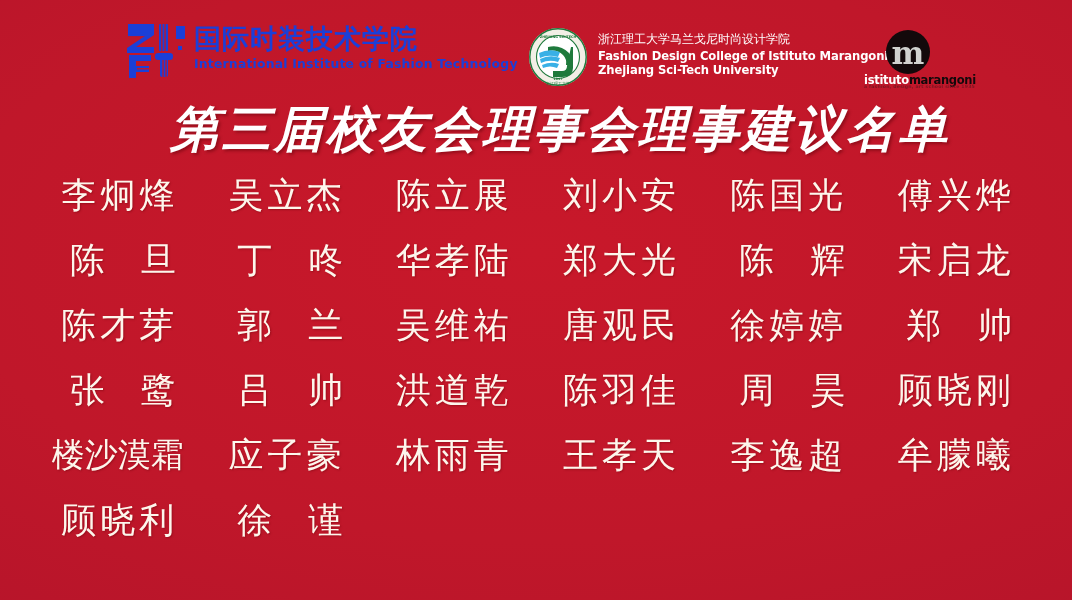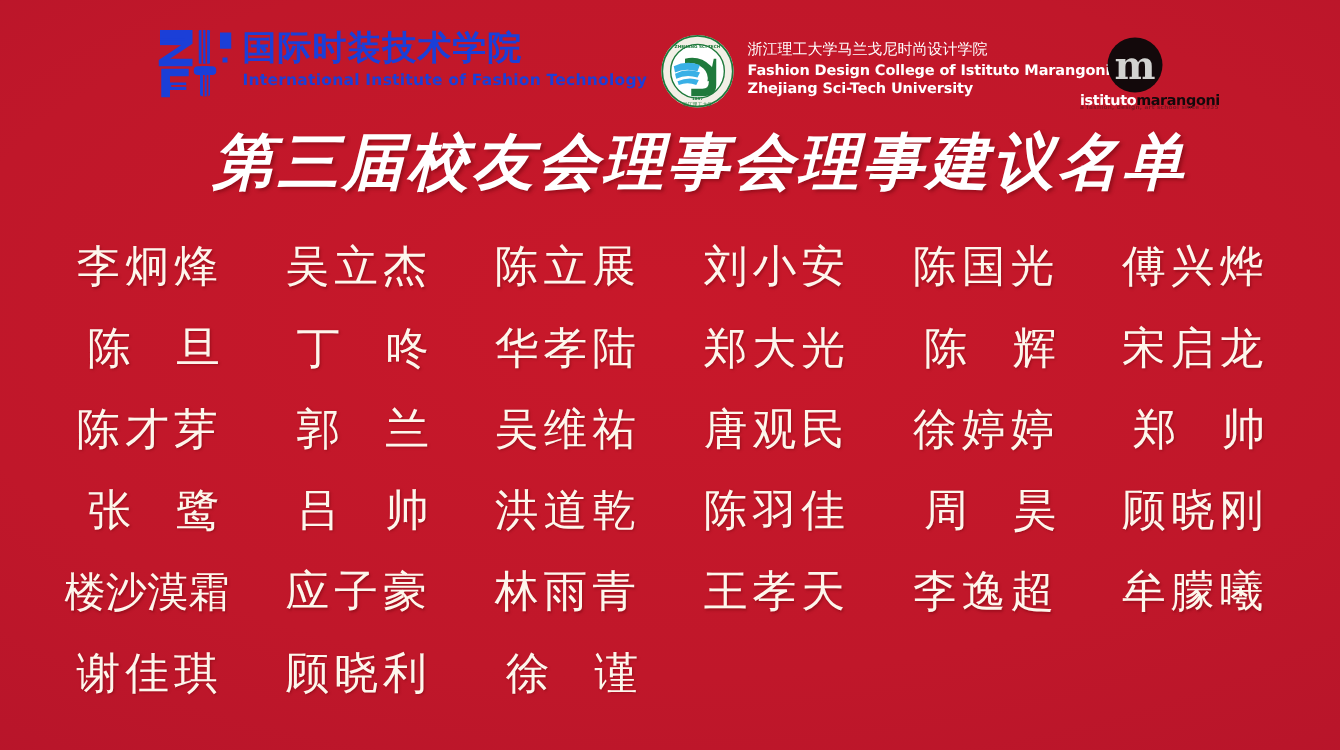--- a/index.html
+++ b/index.html
@@ -191,21 +191,21 @@
   
   .names {
     position: absolute;
     top: 172px;
     left: 34px;
     width: 1004px;
   }
   .name-row {
     display: flex;
     height: 65px;
-    align-items: flex-end;
+    align-items: flex-start;
   }
   .name-cell {
     width: 167.3px;
     text-align: center;
     font-family: "DejaVu Serif", "Liberation Serif", serif;
     font-size: 35px;
     font-weight: normal;
     color: #fdf6ec;
     line-height: 46px;
     text-shadow: 1px 1px 2px rgba(100,0,10,0.4);
@@ -330,21 +330,20 @@
     <div class="name-row">
       <div class="name-cell c4">楼沙漠霜</div>
       <div class="name-cell c3">应子豪</div>
       <div class="name-cell c3">林雨青</div>
       <div class="name-cell c3">王孝天</div>
       <div class="name-cell c3">李逸超</div>
       <div class="name-cell c3">牟朦曦</div>
     </div>
 
     <div class="name-row">
-      <div class="name-cell c3">谢佳琪</div>
       <div class="name-cell c3">顾晓利</div>
       <div class="name-cell c2">徐谨</div>
       <div class="name-cell empty"></div>
       <div class="name-cell empty"></div>
       <div class="name-cell empty"></div>
     </div>
 
   </div>
 
 </div>

